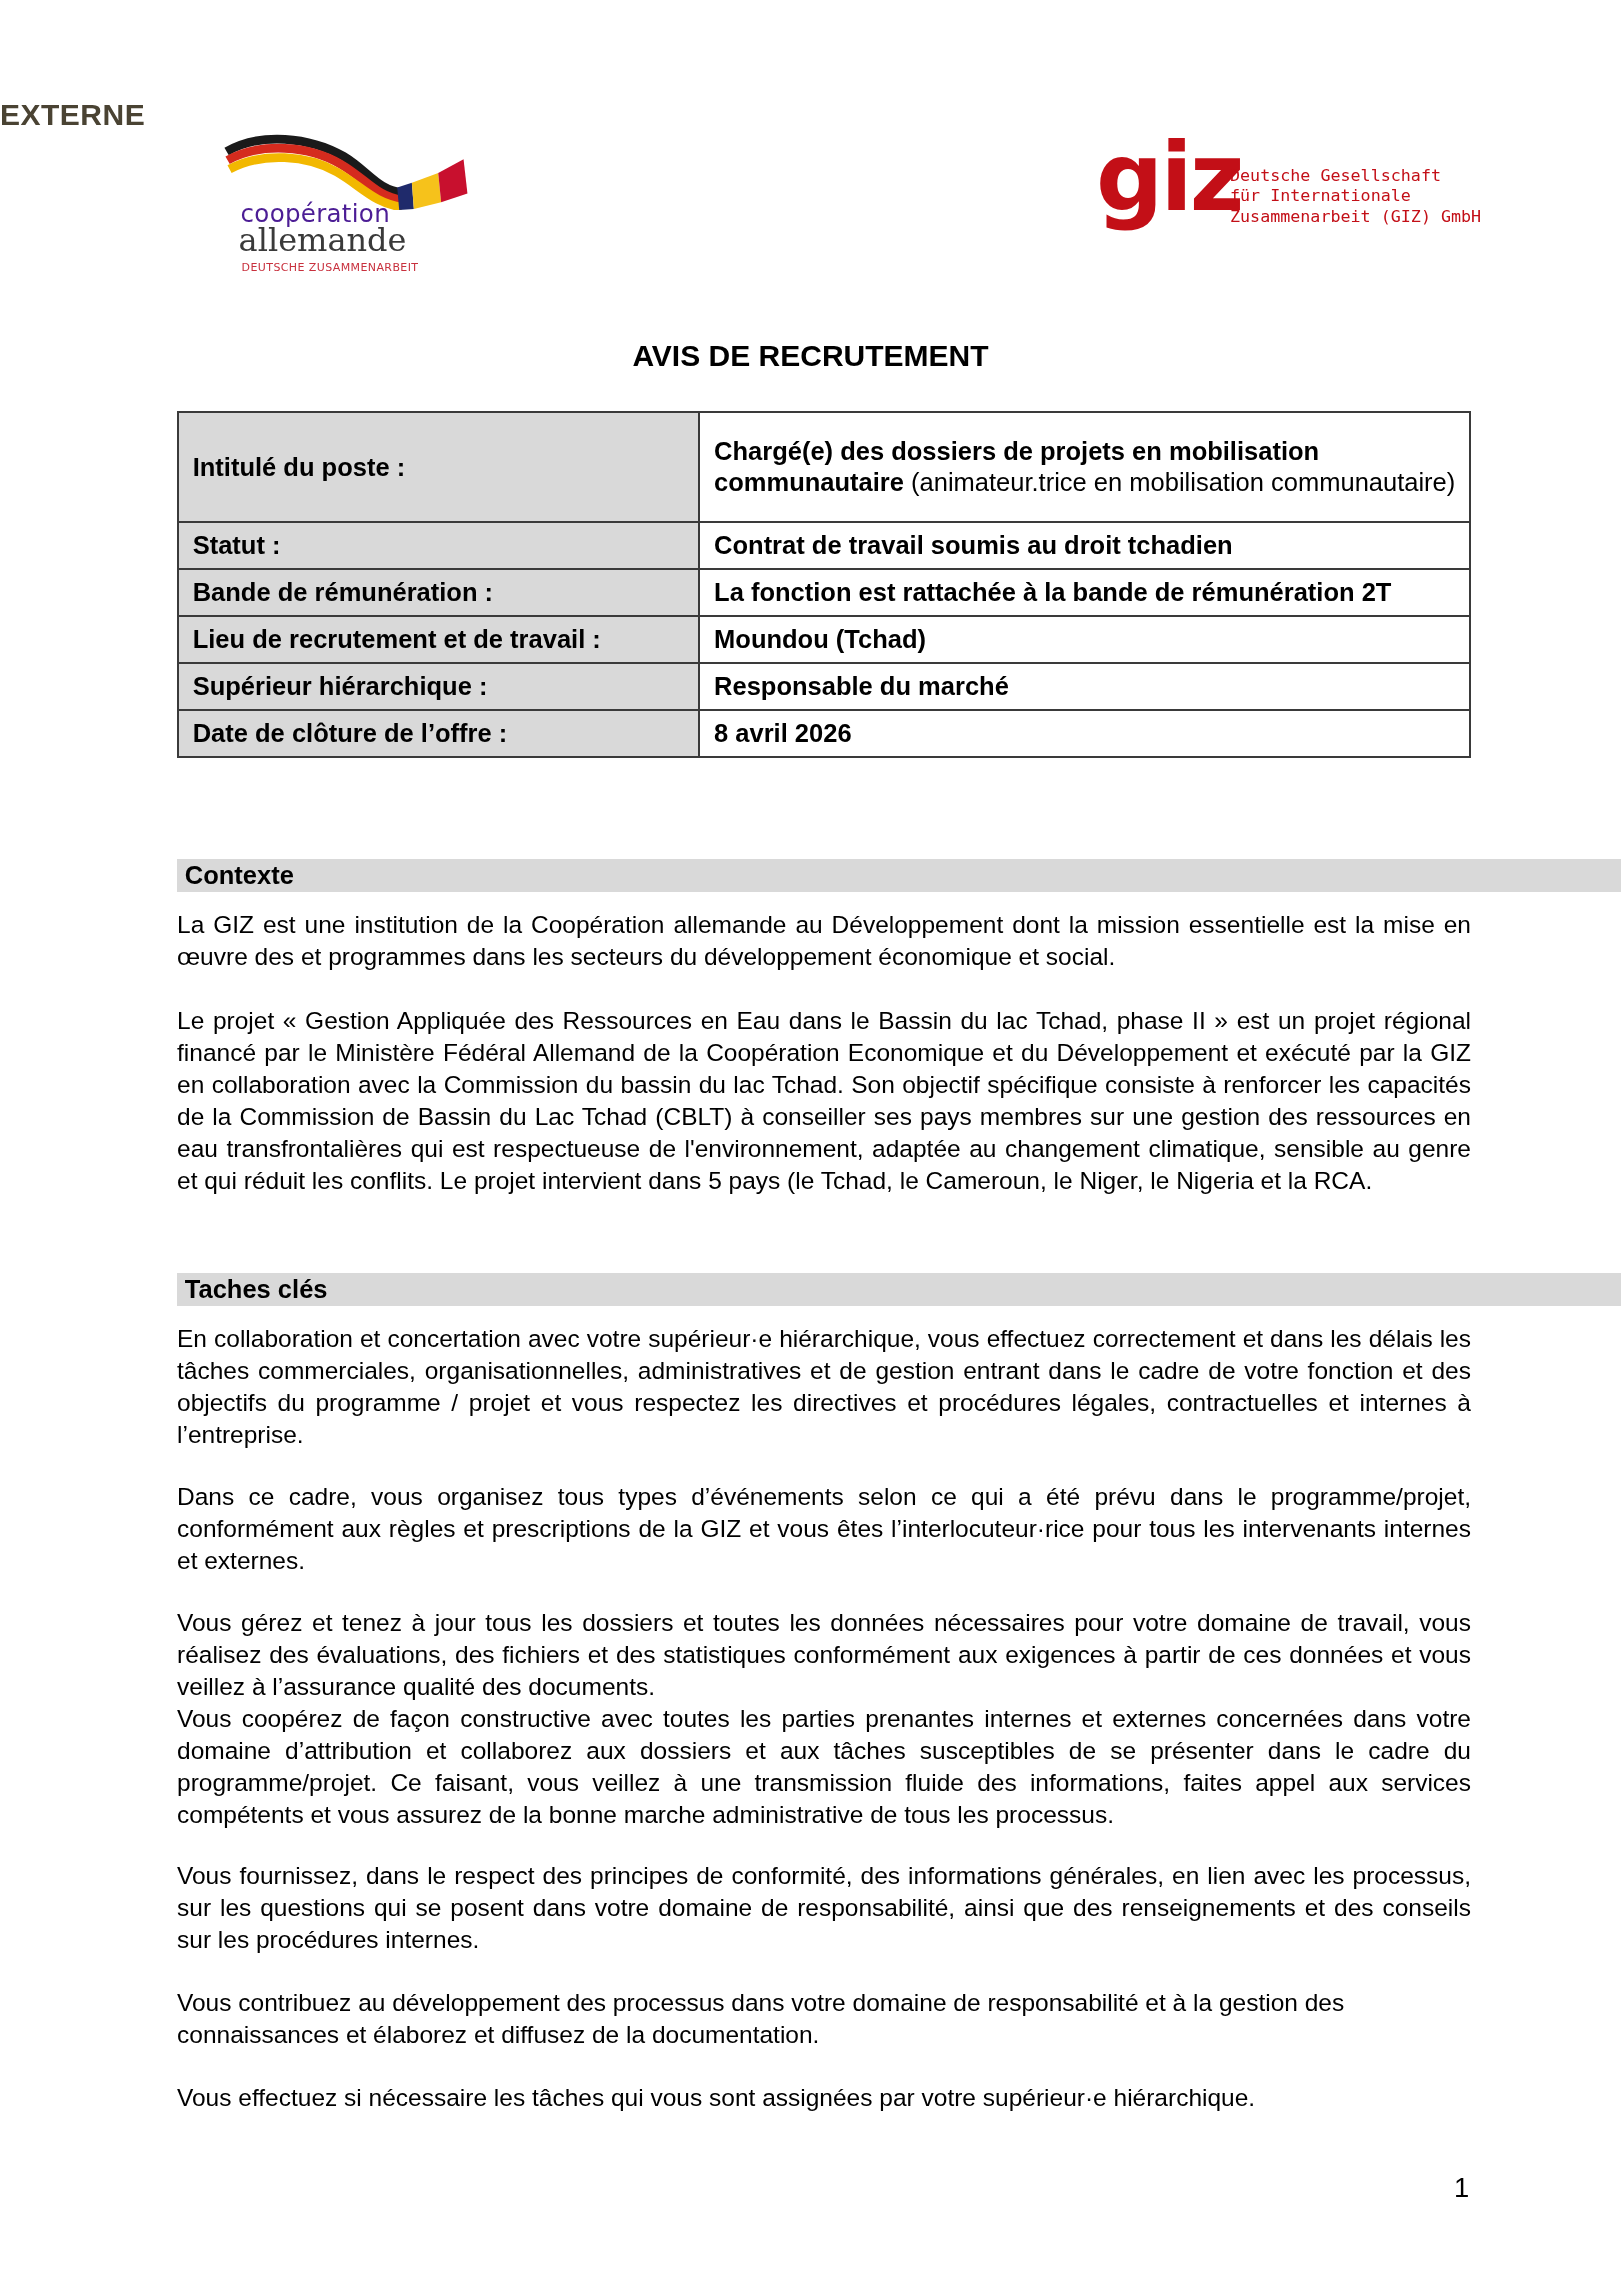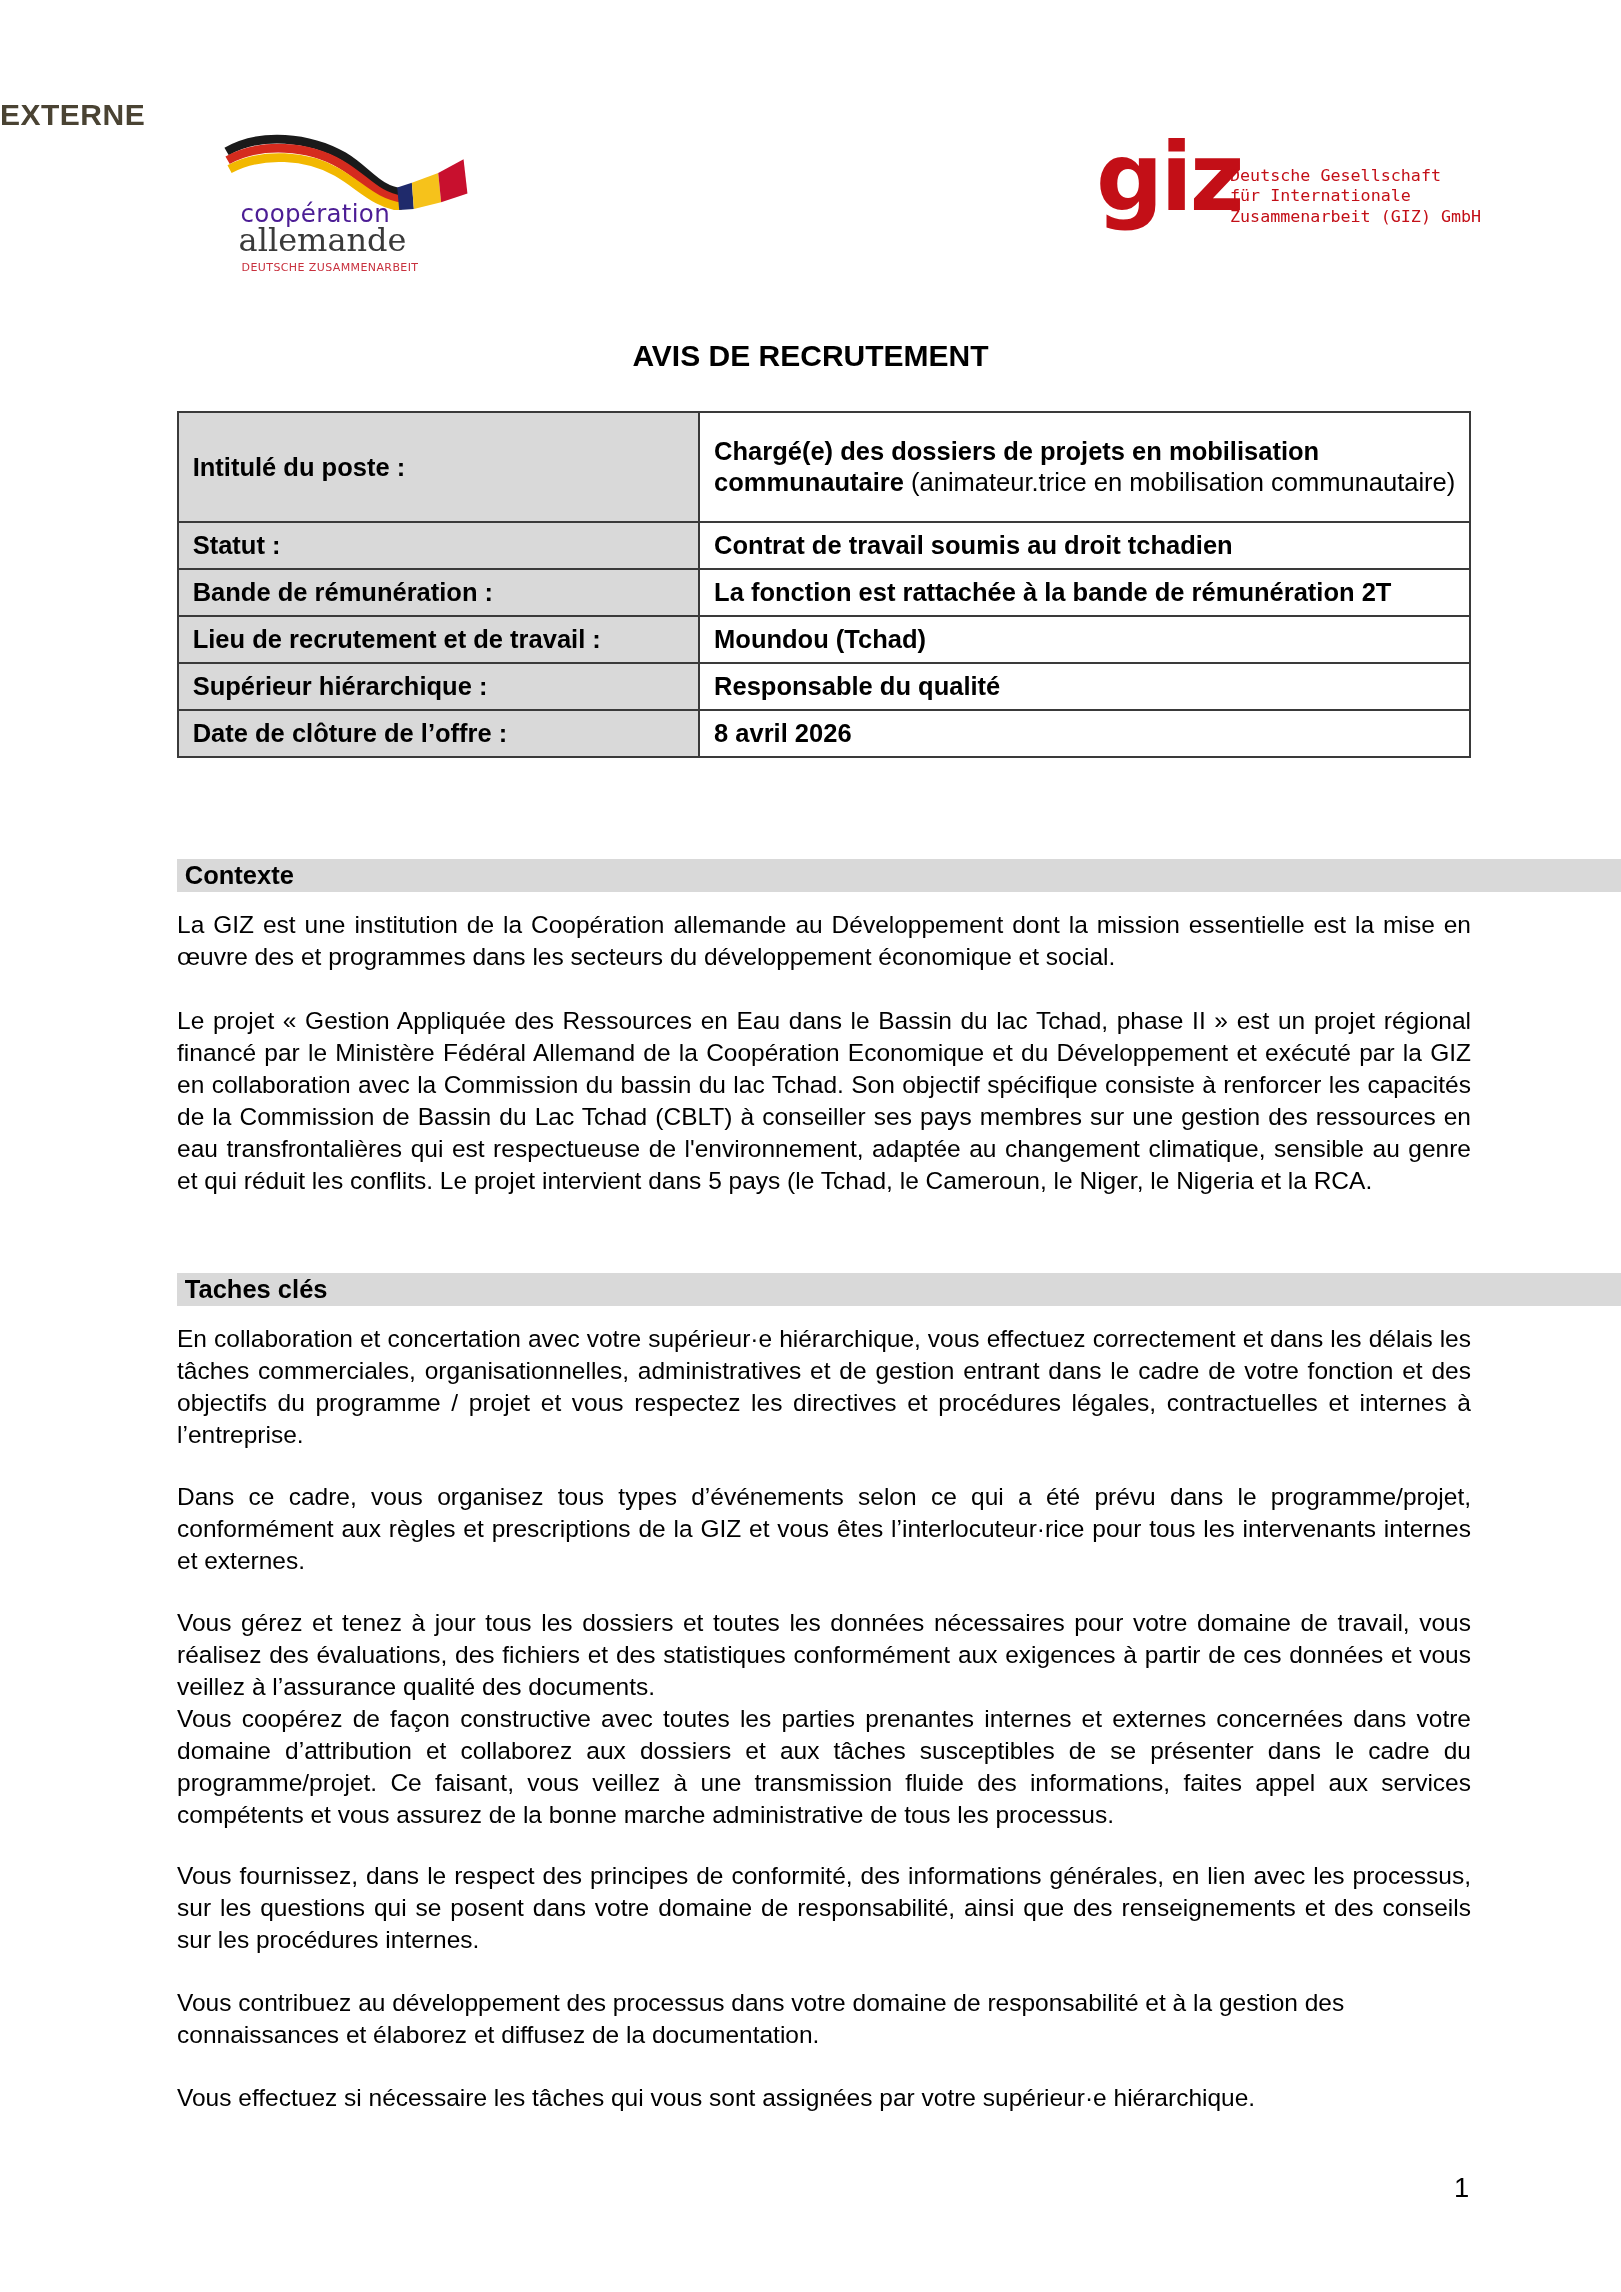--- a/index.html
+++ b/index.html
@@ -92,21 +92,21 @@
     <tr>
       <td class="lbl">Bande de rémunération :</td>
       <td class="val">La fonction est rattachée à la bande de rémunération 2T</td>
     </tr>
     <tr>
       <td class="lbl">Lieu de recrutement et de travail :</td>
       <td class="val">Moundou (Tchad)</td>
     </tr>
     <tr>
       <td class="lbl">Supérieur hiérarchique :</td>
-      <td class="val">Responsable du qualité</td>
+      <td class="val">Responsable du marché</td>
     </tr>
     <tr>
       <td class="lbl">Date de clôture de l’offre :</td>
       <td class="val">8 avril 2026</td>
     </tr>
   </tbody>
     </table>
 
   <div class="section-head" style="top:859px;">Contexte</div>
   <div class="para" style="top:909px;">La GIZ est une institution de la Coopération allemande au Développement dont la mission essentielle est la mise en œuvre des et programmes dans les secteurs du développement économique et social.</div>

